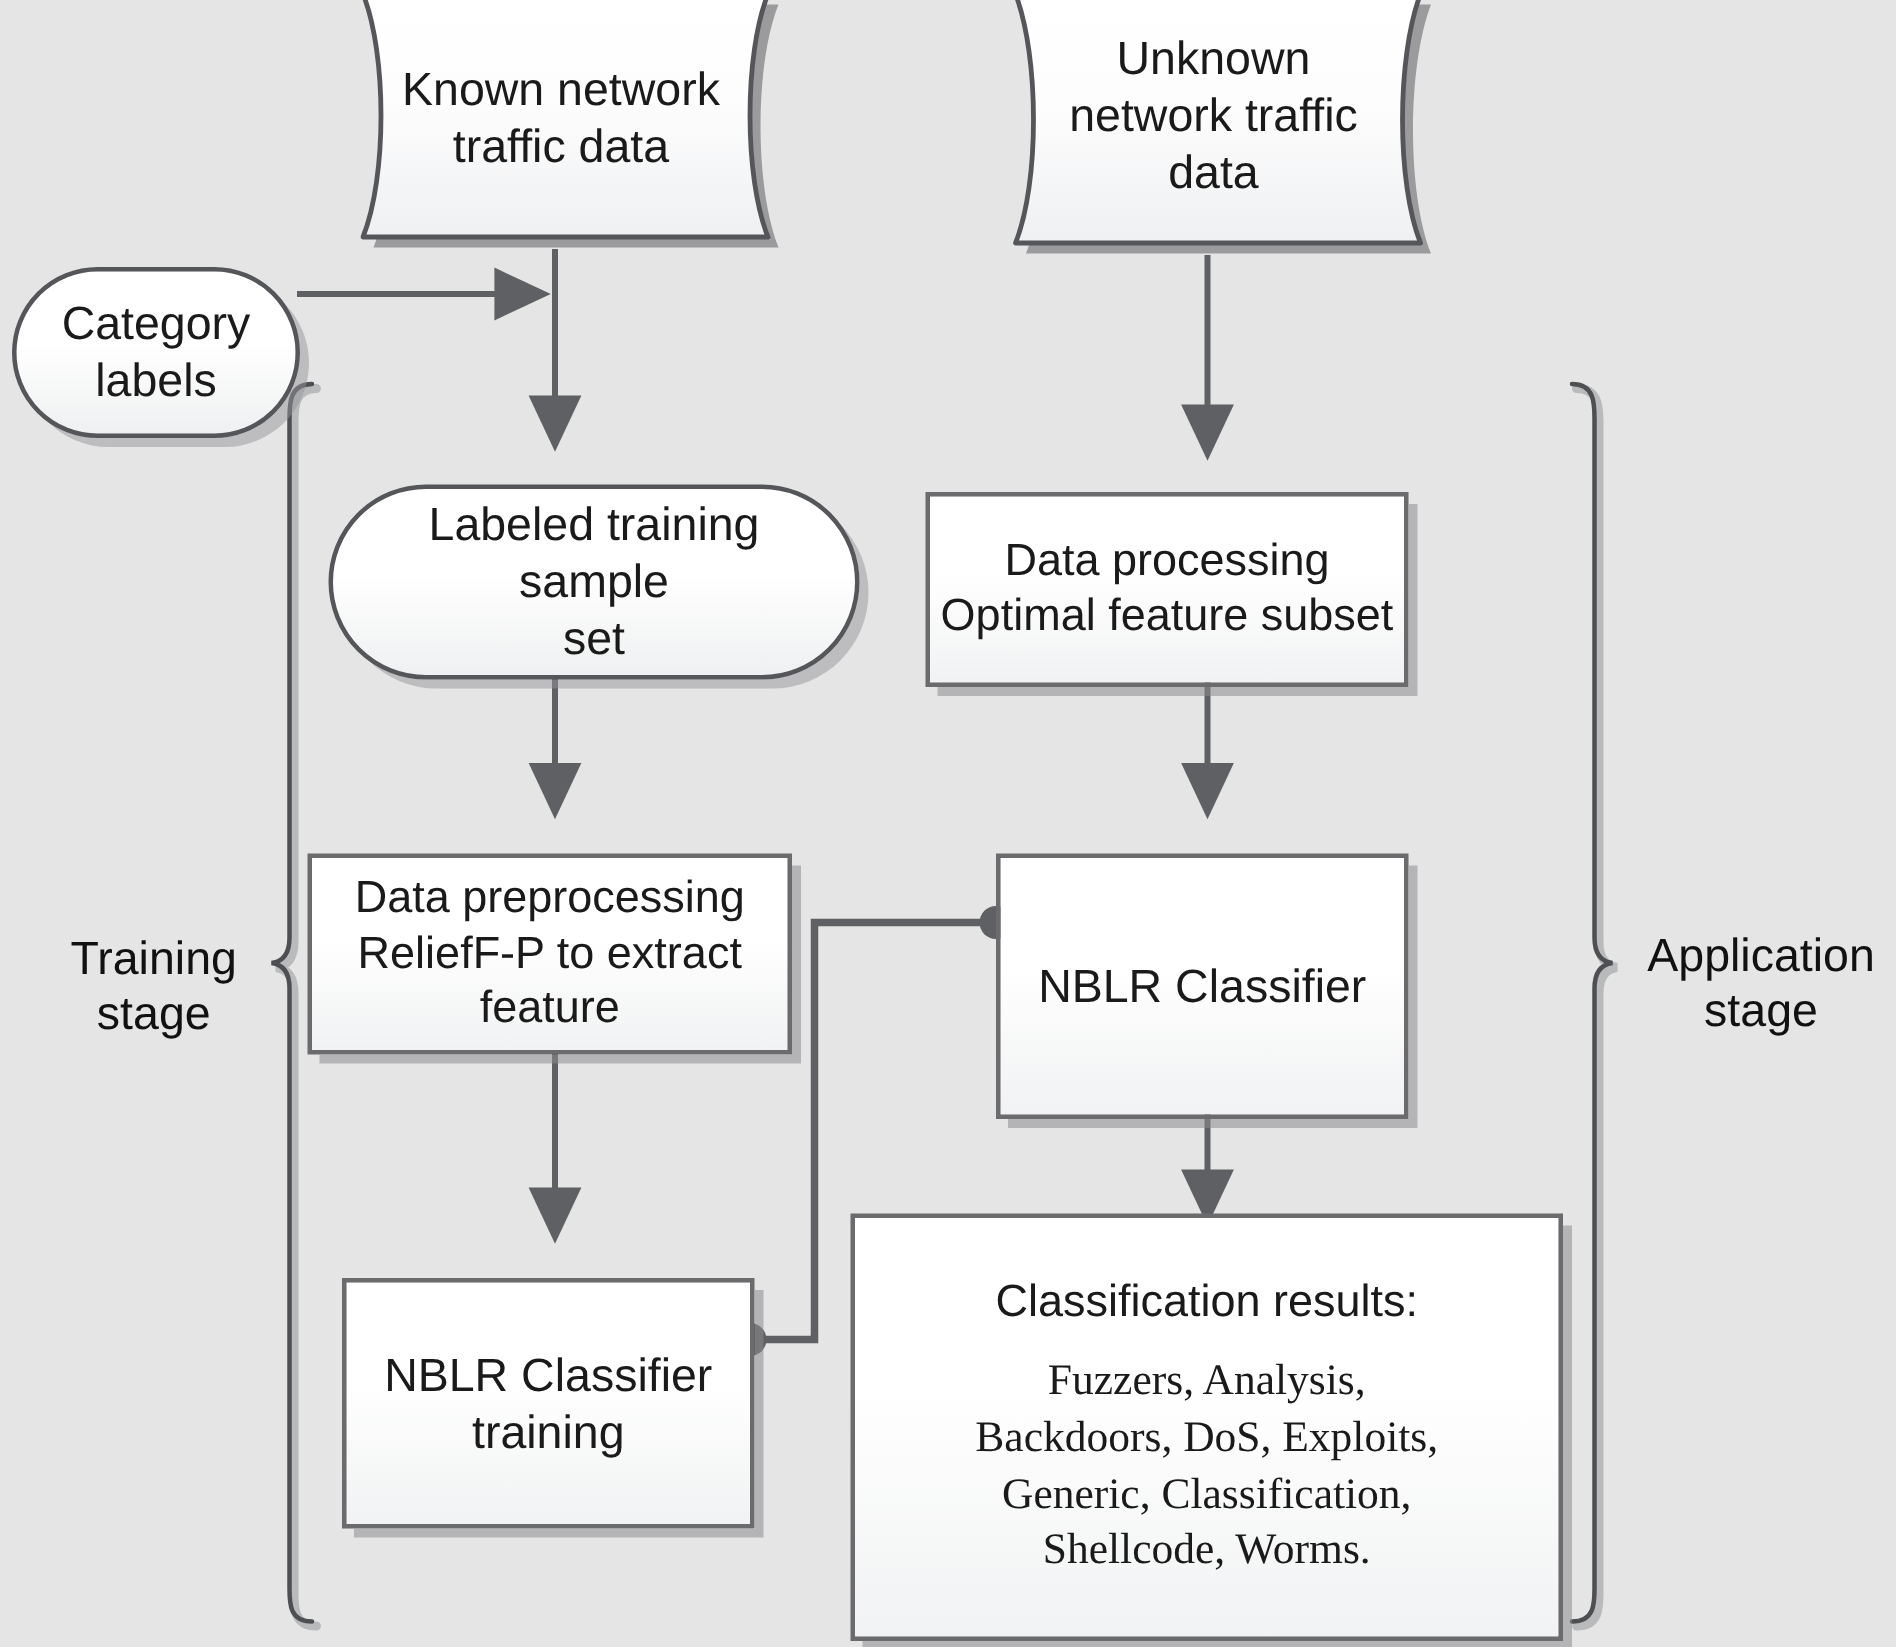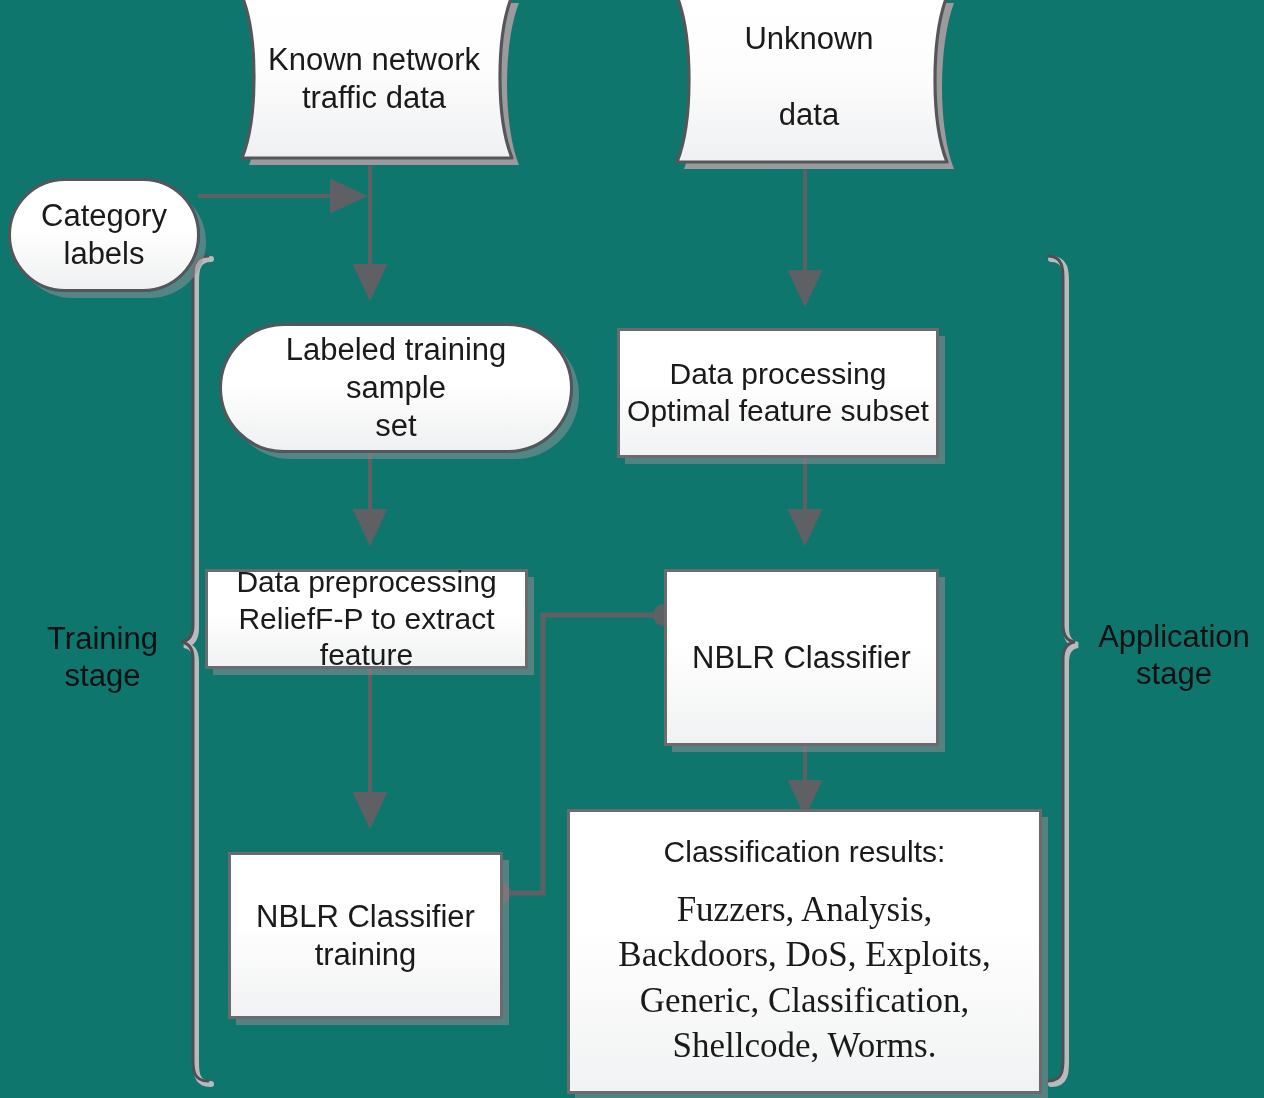--- a/index.html
+++ b/index.html
@@ -7,21 +7,21 @@
     padding: 0;
     background: #ffffff;
   }
   body {
     font-family: "Liberation Sans", sans-serif;
   }
   #canvas {
     position: relative;
     width: 1264px;
     height: 1098px;
-    background: #0f766e;
+    background: #e5e5e5;
     overflow: hidden;
   }
   #edges {
     position: absolute;
     left: 0;
     top: 0;
     width: 1264px;
     height: 1098px;
   }
   .node {
@@ -85,21 +85,21 @@
     z-index: 4;
   }
   .results-title {
     font-size: 30px;
     font-family: "Liberation Sans", sans-serif;
     margin-bottom: 16px;
     display: block;
   }
   .results-body {
     font-family: "Liberation Serif", serif;
-    font-size: 35px;
+    font-size: 29px;
     line-height: 1.3;
     display: block;
   }
   .fs30 { font-size: 30px; }
   .fs31 { font-size: 31px; }
 </style>
 </head>
 <body>
 
 <div id="canvas">
@@ -199,21 +199,21 @@
   </div>
 
   <div class="doc-wrap" style="left:663px; top:-12px; width:292px; height:186px;">
     <svg class="doc-svg" width="300" height="195" viewBox="0 0 300 195" xmlns="http://www.w3.org/2000/svg">
       <path d="M14,8 L284,8 C268,50 268,134 284,174 L14,174 C30,134 30,50 14,8 Z" fill="#9b9b9e" transform="translate(7,7)"></path>
       <path d="M14,8 L284,8 C268,50 268,134 284,174 L14,174 C30,134 30,50 14,8 Z" fill="url(#boxgrad)" stroke="#55565a" stroke-width="3.2" stroke-linejoin="round"></path>
     </svg>
     <div class="doc-label fs31" style="padding-left:30px; padding-right:30px; padding-bottom:8px;">
       <span>
         <span>Unknown</span><br>
-        <br>
+        <span>network traffic</span><br>
         <span>data</span>
       </span>
     </div>
   </div>
 
   <div class="node stadium fs31" style="left:8px; top:138px; width:192px; height:114px;">
     <div class="txt">
       <span>Category</span><br>
       <span>labels</span>
     </div>
@@ -226,21 +226,21 @@
     </div>
   </div>
 
   <div class="node box fs30" style="left:617px; top:288px; width:322px; height:130px;">
     <div class="txt" style="padding:0 4px;">
       <span>Data processing</span><br>
       <span>Optimal feature subset</span>
     </div>
   </div>
 
-  <div class="node box fs30" style="left:205px; top:529px; width:323px; height:100px;">
+  <div class="node box fs30" style="left:205px; top:529px; width:323px; height:134px;">
     <div class="txt" style="padding:0 6px;">
       <span>Data preprocessing</span><br>
       <span>ReliefF-P to extract</span><br>
       <span>feature</span>
     </div>
   </div>
 
   <div class="node box fs31" style="left:664px; top:529px; width:275px; height:177px;">
     <div class="txt">
       <span>NBLR Classifier</span>

